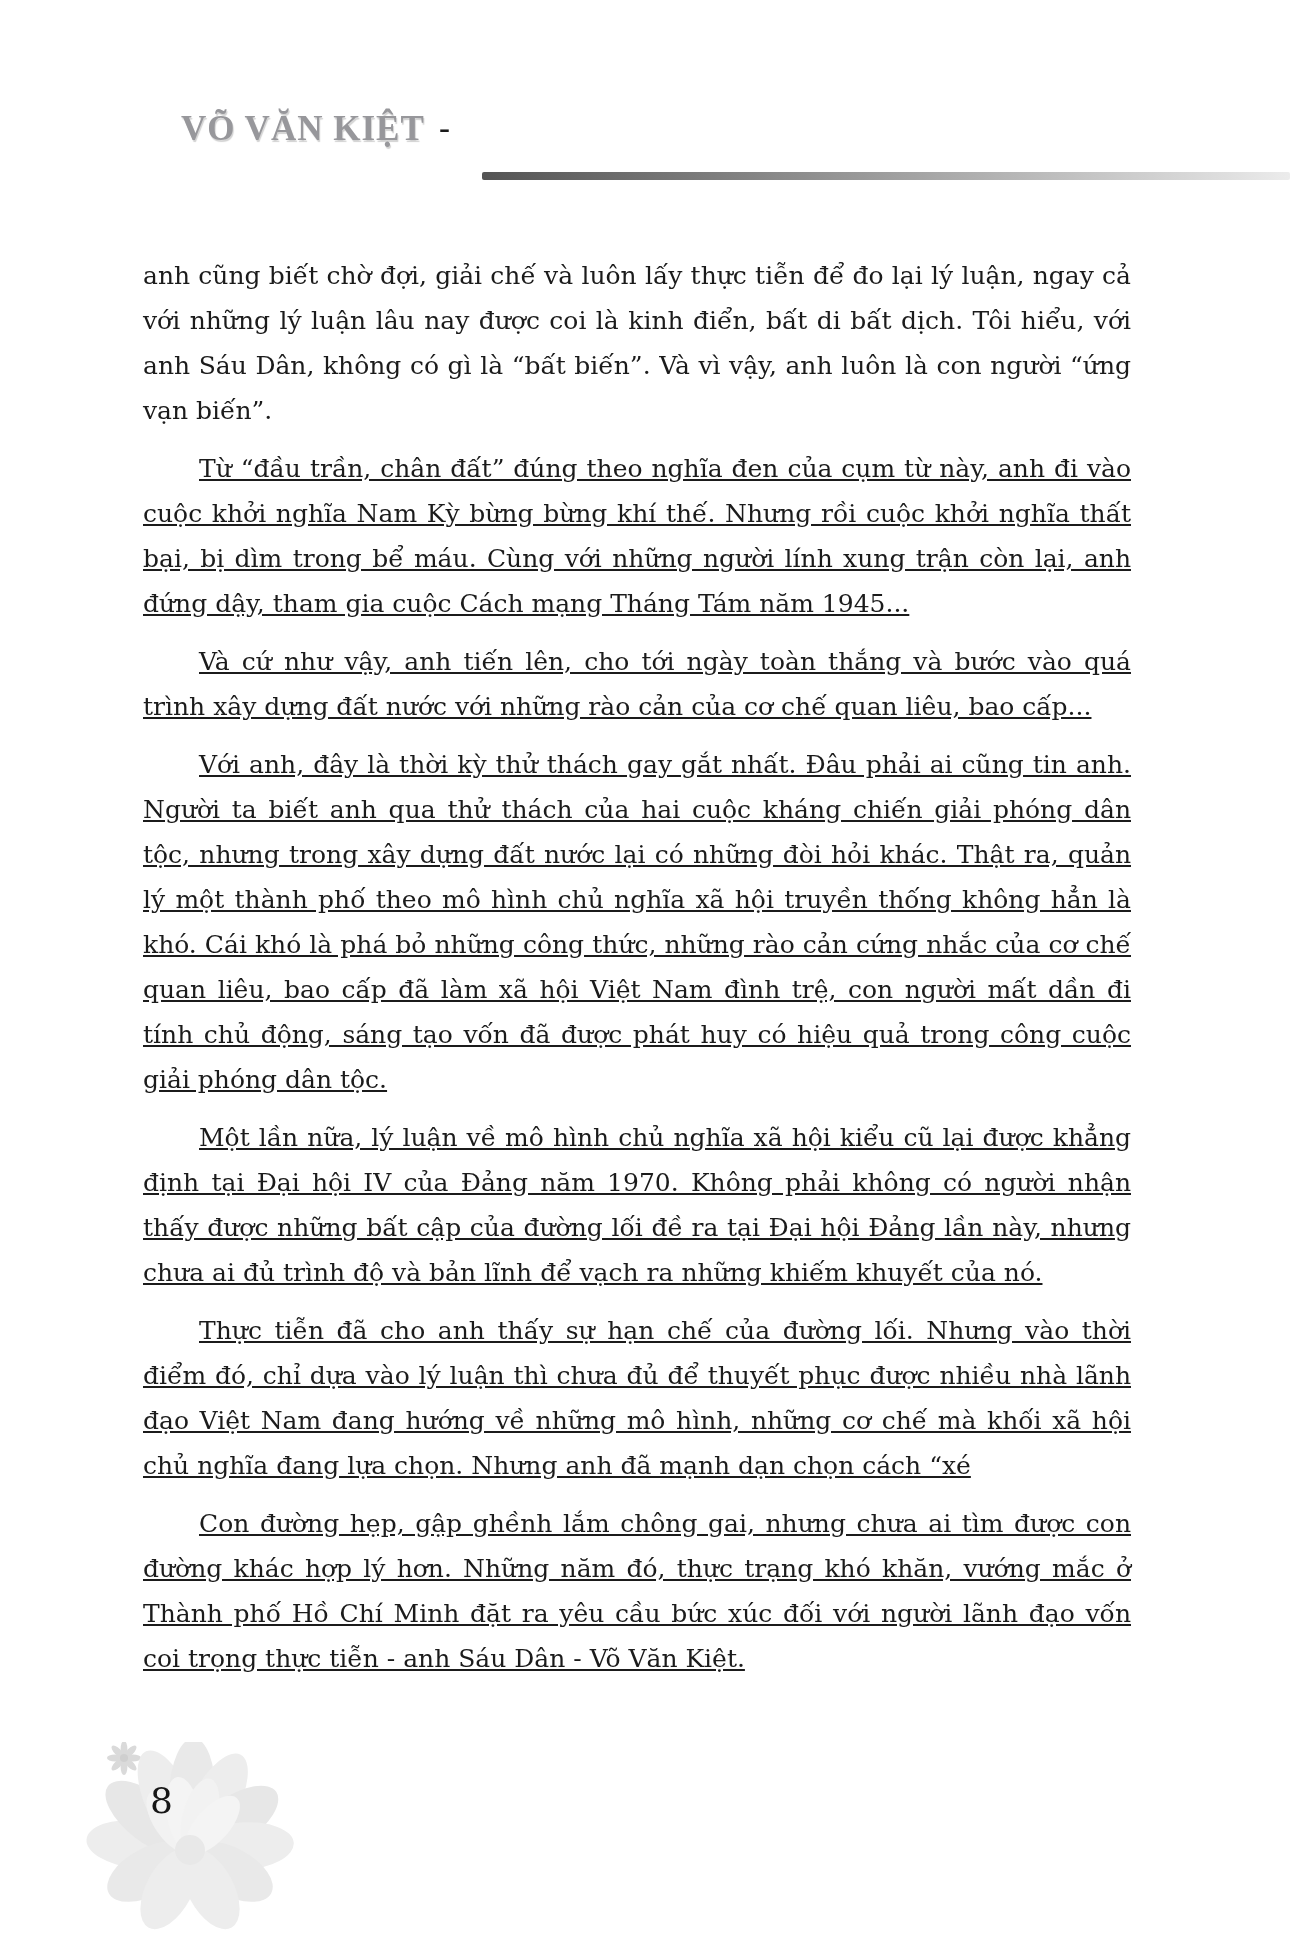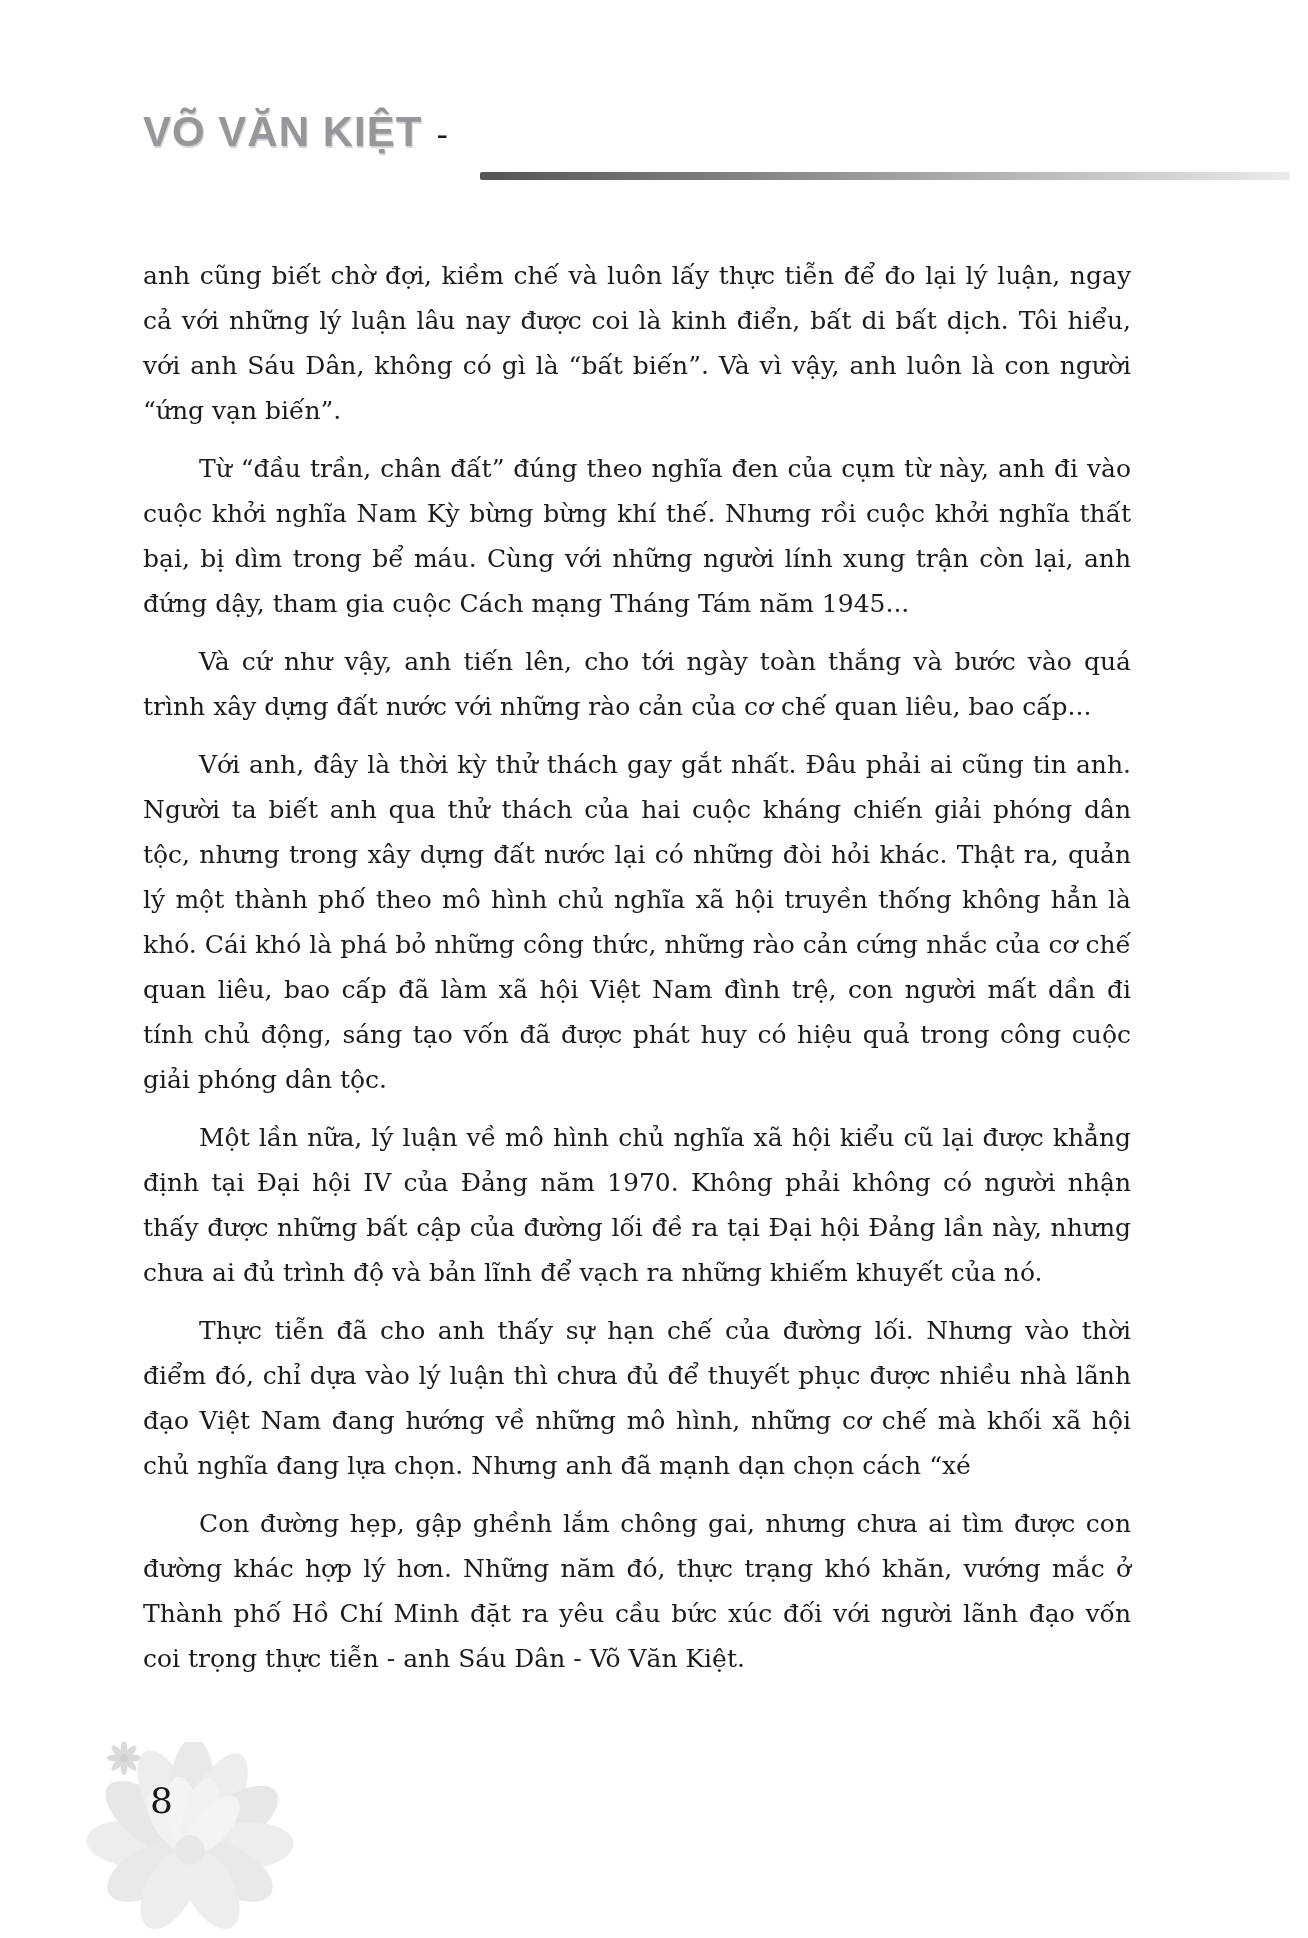--- a/index.html
+++ b/index.html
@@ -10,27 +10,28 @@
     overflow:hidden;
     font-family:"DejaVu Serif", serif;
   }
   
   .page-header{
     position:absolute;left:0;top:0;width:1308px;height:190px;
     display:flex;align-items:baseline;
     padding:108px 0 0 143px;box-sizing:border-box;
   }
   .brand{
-    font-family:Liberation Sans, sans-serif;
+    font-family:Liberation Serif, serif;
     font-weight:800;
-    font-size:42px;
+    font-size:35px;
     letter-spacing:1px;
     color:#97979b;
     text-shadow:1px 2px 1px #d2d2d2;
     white-space:nowrap;
+    margin-left:38px;
   }
   .sep{
     font-family:"DejaVu Serif", serif;
     font-size:34px;color:#1a1a1a;
     margin:0 12px 0 14px;
   }
   .subtitle{
     font-family:"DejaVu Serif", serif;
     font-style:italic;
     font-size:41px;
@@ -48,21 +49,21 @@
   
   .content{
     position:absolute;
     left:143px;top:253px;width:988px;
     font-size:25px;
     line-height:45px;
     color:#1b1b1b;
     text-align:justify;
   }
   .para{margin:0 0 13px 0;}
-  .para.indent{text-indent:56px;}
+  .para.indent{text-indent:56px;text-decoration:underline;}
   
   .watermark{
     position:absolute;left:72px;top:1742px;
     width:230px;height:196px;
   }
   .page-number{
     position:absolute;left:150px;top:1780px;
     font-family:"DejaVu Serif", serif;
     font-size:36px;color:#161616;
   }
@@ -72,21 +73,21 @@
 
 <div class="page">
 
   <header class="page-header">
     <span class="brand">VÕ VĂN KIỆT</span>
     <span class="sep">-</span>
     <div class="rule"></div>
   </header>
 
   <main class="content" id="paragraphs">
-      <p class="para">anh cũng biết chờ đợi, kiềm chế và luôn lấy thực tiễn để đo lại lý luận, ngay cả với những lý luận lâu nay được coi là kinh điển, bất di bất dịch. Tôi hiểu, với anh Sáu Dân, không có gì là “bất biến”. Và vì vậy, anh luôn là con người “ứng vạn biến”.</p>
+      <p class="para">anh cũng biết chờ đợi, giải chế và luôn lấy thực tiễn để đo lại lý luận, ngay cả với những lý luận lâu nay được coi là kinh điển, bất di bất dịch. Tôi hiểu, với anh Sáu Dân, không có gì là “bất biến”. Và vì vậy, anh luôn là con người “ứng vạn biến”.</p>
       <p class="para indent">Từ “đầu trần, chân đất” đúng theo nghĩa đen của cụm từ này, anh đi vào cuộc khởi nghĩa Nam Kỳ bừng bừng khí thế. Nhưng rồi cuộc khởi nghĩa thất bại, bị dìm trong bể máu. Cùng với những người lính xung trận còn lại, anh đứng dậy, tham gia cuộc Cách mạng Tháng Tám năm 1945...</p>
       <p class="para indent">Và cứ như vậy, anh tiến lên, cho tới ngày toàn thắng và bước vào quá trình xây dựng đất nước với những rào cản của cơ chế quan liêu, bao cấp...</p>
       <p class="para indent">Với anh, đây là thời kỳ thử thách gay gắt nhất. Đâu phải ai cũng tin anh. Người ta biết anh qua thử thách của hai cuộc kháng chiến giải phóng dân tộc, nhưng trong xây dựng đất nước lại có những đòi hỏi khác. Thật ra, quản lý một thành phố theo mô hình chủ nghĩa xã hội truyền thống không hẳn là khó. Cái khó là phá bỏ những công thức, những rào cản cứng nhắc của cơ chế quan liêu, bao cấp đã làm xã hội Việt Nam đình trệ, con người mất dần đi tính chủ động, sáng tạo vốn đã được phát huy có hiệu quả trong công cuộc giải phóng dân tộc.</p>
       <p class="para indent">Một lần nữa, lý luận về mô hình chủ nghĩa xã hội kiểu cũ lại được khẳng định tại Đại hội IV của Đảng năm 1970. Không phải không có người nhận thấy được những bất cập của đường lối đề ra tại Đại hội Đảng lần này, nhưng chưa ai đủ trình độ và bản lĩnh để vạch ra những khiếm khuyết của nó.</p>
       <p class="para indent">Thực tiễn đã cho anh thấy sự hạn chế của đường lối. Nhưng vào thời điểm đó, chỉ dựa vào lý luận thì chưa đủ để thuyết phục được nhiều nhà lãnh đạo Việt Nam đang hướng về những mô hình, những cơ chế mà khối xã hội chủ nghĩa đang lựa chọn. Nhưng anh đã mạnh dạn chọn cách “xé</p>
       <p class="para indent">Con đường hẹp, gập ghềnh lắm chông gai, nhưng chưa ai tìm được con đường khác hợp lý hơn. Những năm đó, thực trạng khó khăn, vướng mắc ở Thành phố Hồ Chí Minh đặt ra yêu cầu bức xúc đối với người lãnh đạo vốn coi trọng thực tiễn - anh Sáu Dân - Võ Văn Kiệt.</p>
     </main>
 
   <svg class="watermark" viewBox="0 0 230 196" aria-hidden="true">
 

